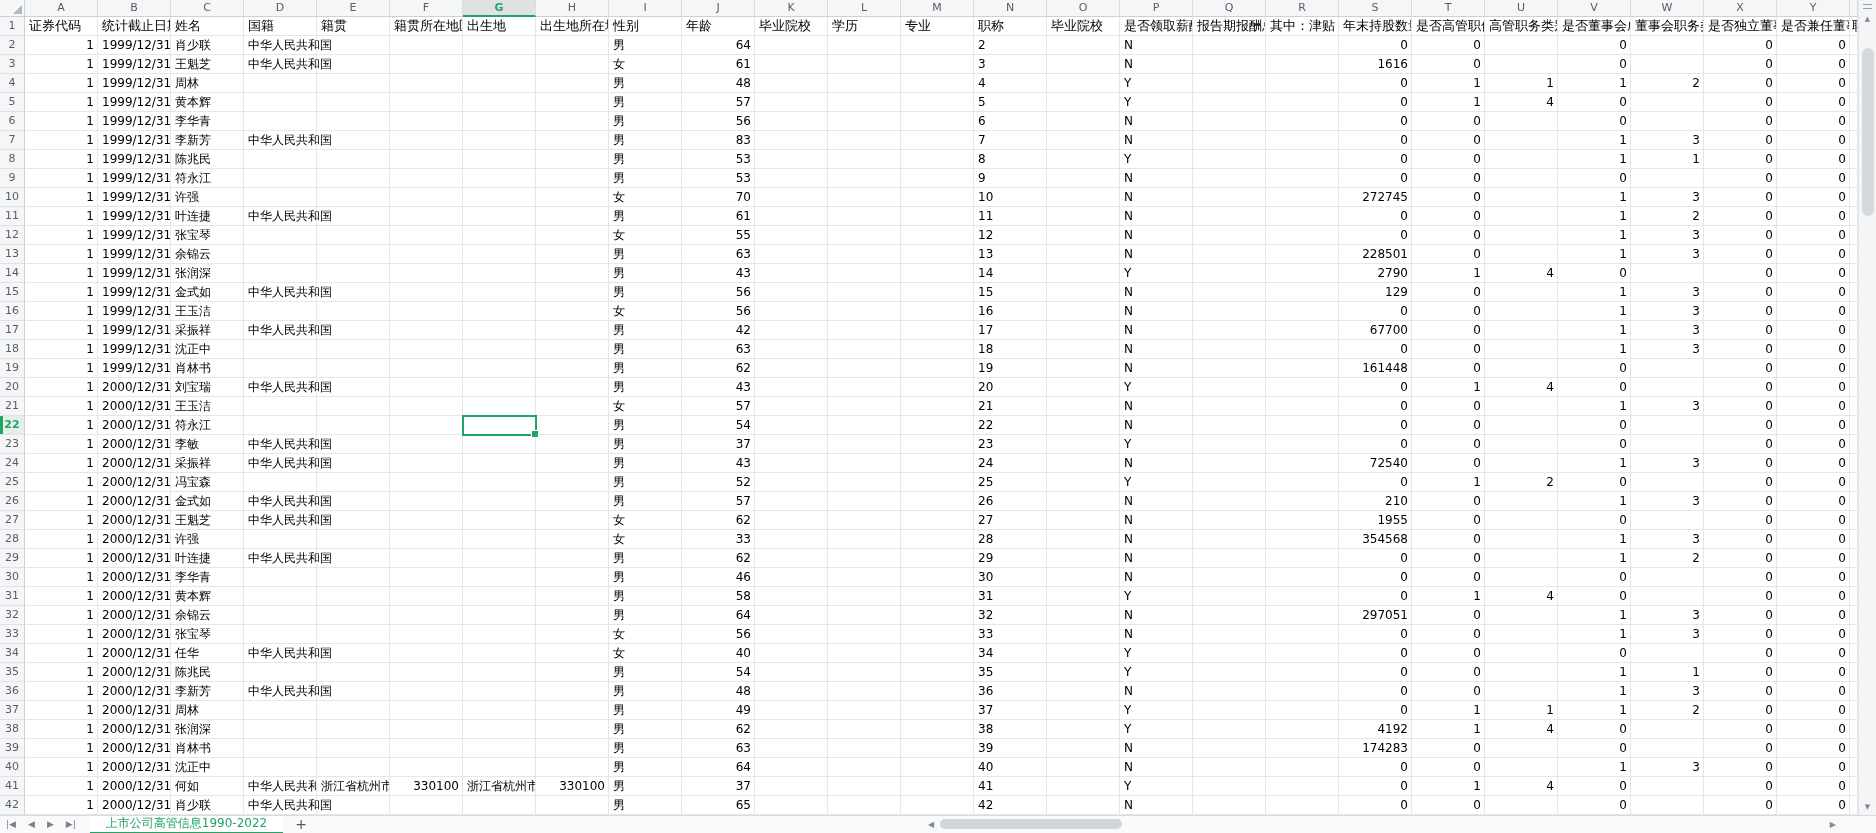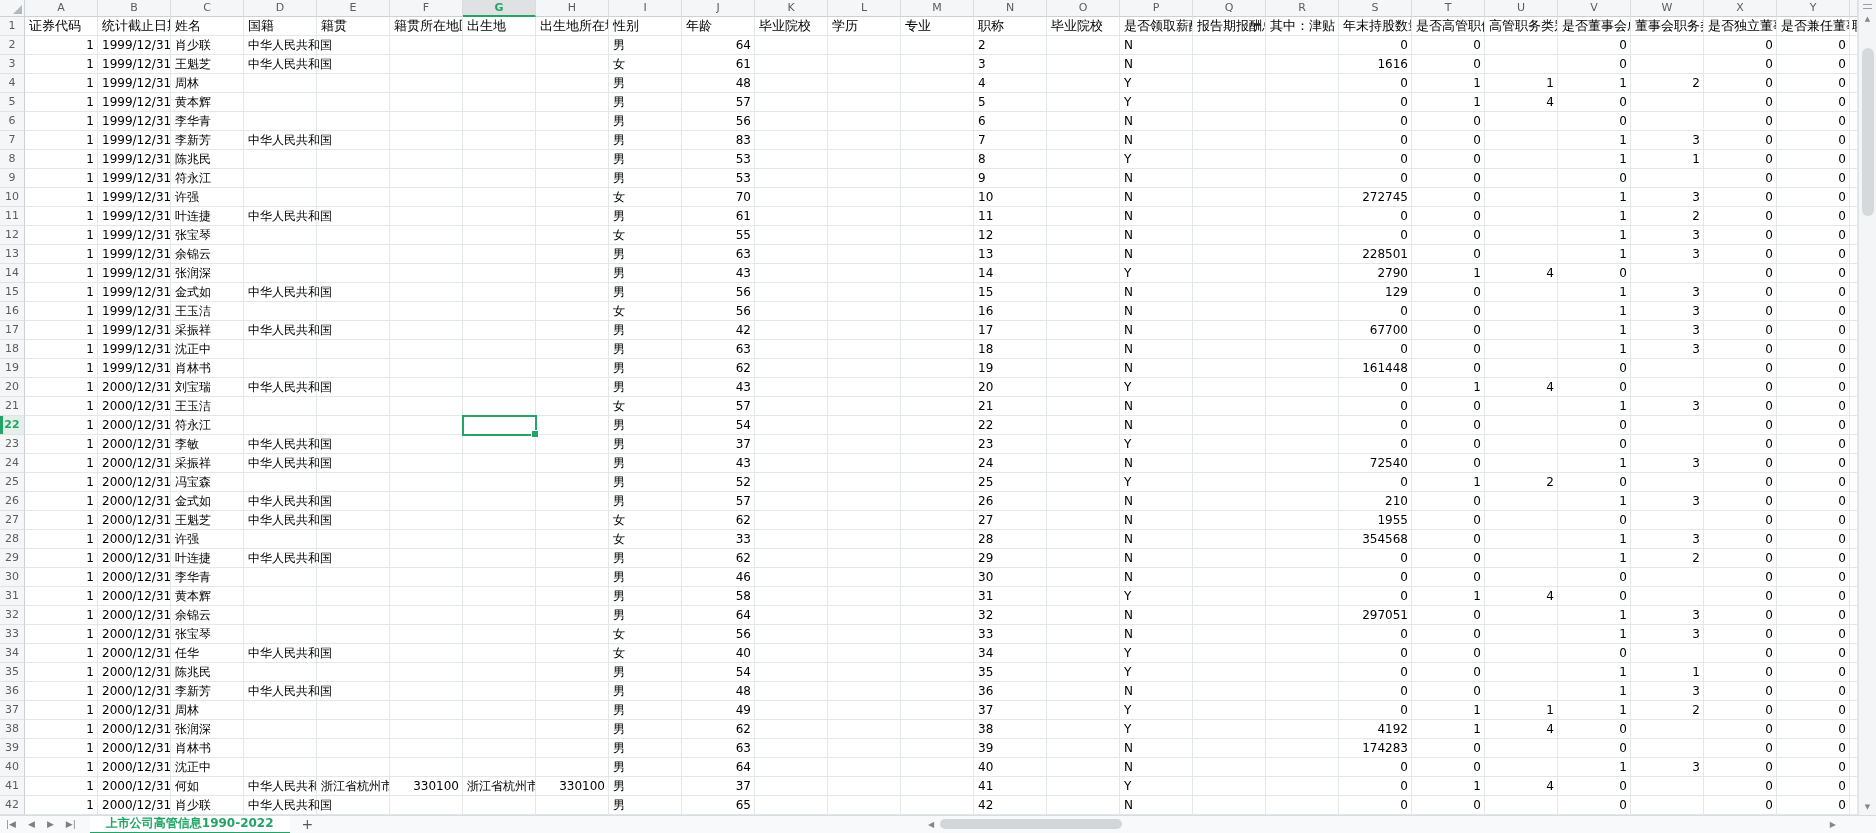--- a/index.html
+++ b/index.html
@@ -39,21 +39,21 @@
   .vscroll{position:absolute;right:0;top:0;width:18px;height:815px;background:#f4f5f6;
      border-left:1px solid #e2e5e8;box-sizing:border-box;}
   .vsplit{height:3px;border-top:1px solid #9aa0a5;border-bottom:1px solid #9aa0a5;margin:4px 4px 5px 4px;}
   .varrow{display:block;text-align:center;font-size:7px;color:#82878c;line-height:10px;}
   .vthumb{position:absolute;left:3px;top:48px;width:12px;height:168px;background:#d6d9dc;border-radius:6px;}
   .varrow.down{position:absolute;bottom:3px;left:0;right:0;}
   
   .tabbar{position:absolute;left:0;top:815px;width:1876px;height:18px;background:#f8f9fa;
      border-top:1px solid #d9dcdf;box-sizing:border-box;display:flex;align-items:center;}
   .navbtn{font-size:9px;color:#7c8085;padding:0 6px;line-height:17px;}
-  .sheettab{background:#ffffff;color:#21a466;font-weight:bold;font-size:12px;height:18px;
+  .sheettab{background:#ffffff;color:#21a466;font-weight:normal;font-size:12px;height:18px;
      line-height:15px;padding:0 16px;box-sizing:border-box;border-bottom:2px solid #21a466;margin-left:8px;}
   .addsheet{color:#55595e;font-size:14px;padding:0 12px;line-height:17px;}
   
   .hscroll{position:absolute;left:928px;top:817px;width:928px;height:14px;}
   .harrow{position:absolute;top:3px;font-size:8px;color:#82878c;}
   .harrow.left{left:0;} .harrow.right{right:20px;}
   .hthumb{position:absolute;left:12px;top:2px;width:182px;height:10px;background:#d3d6d9;border-radius:5px;}
 </style>
 </head>
 <body>

